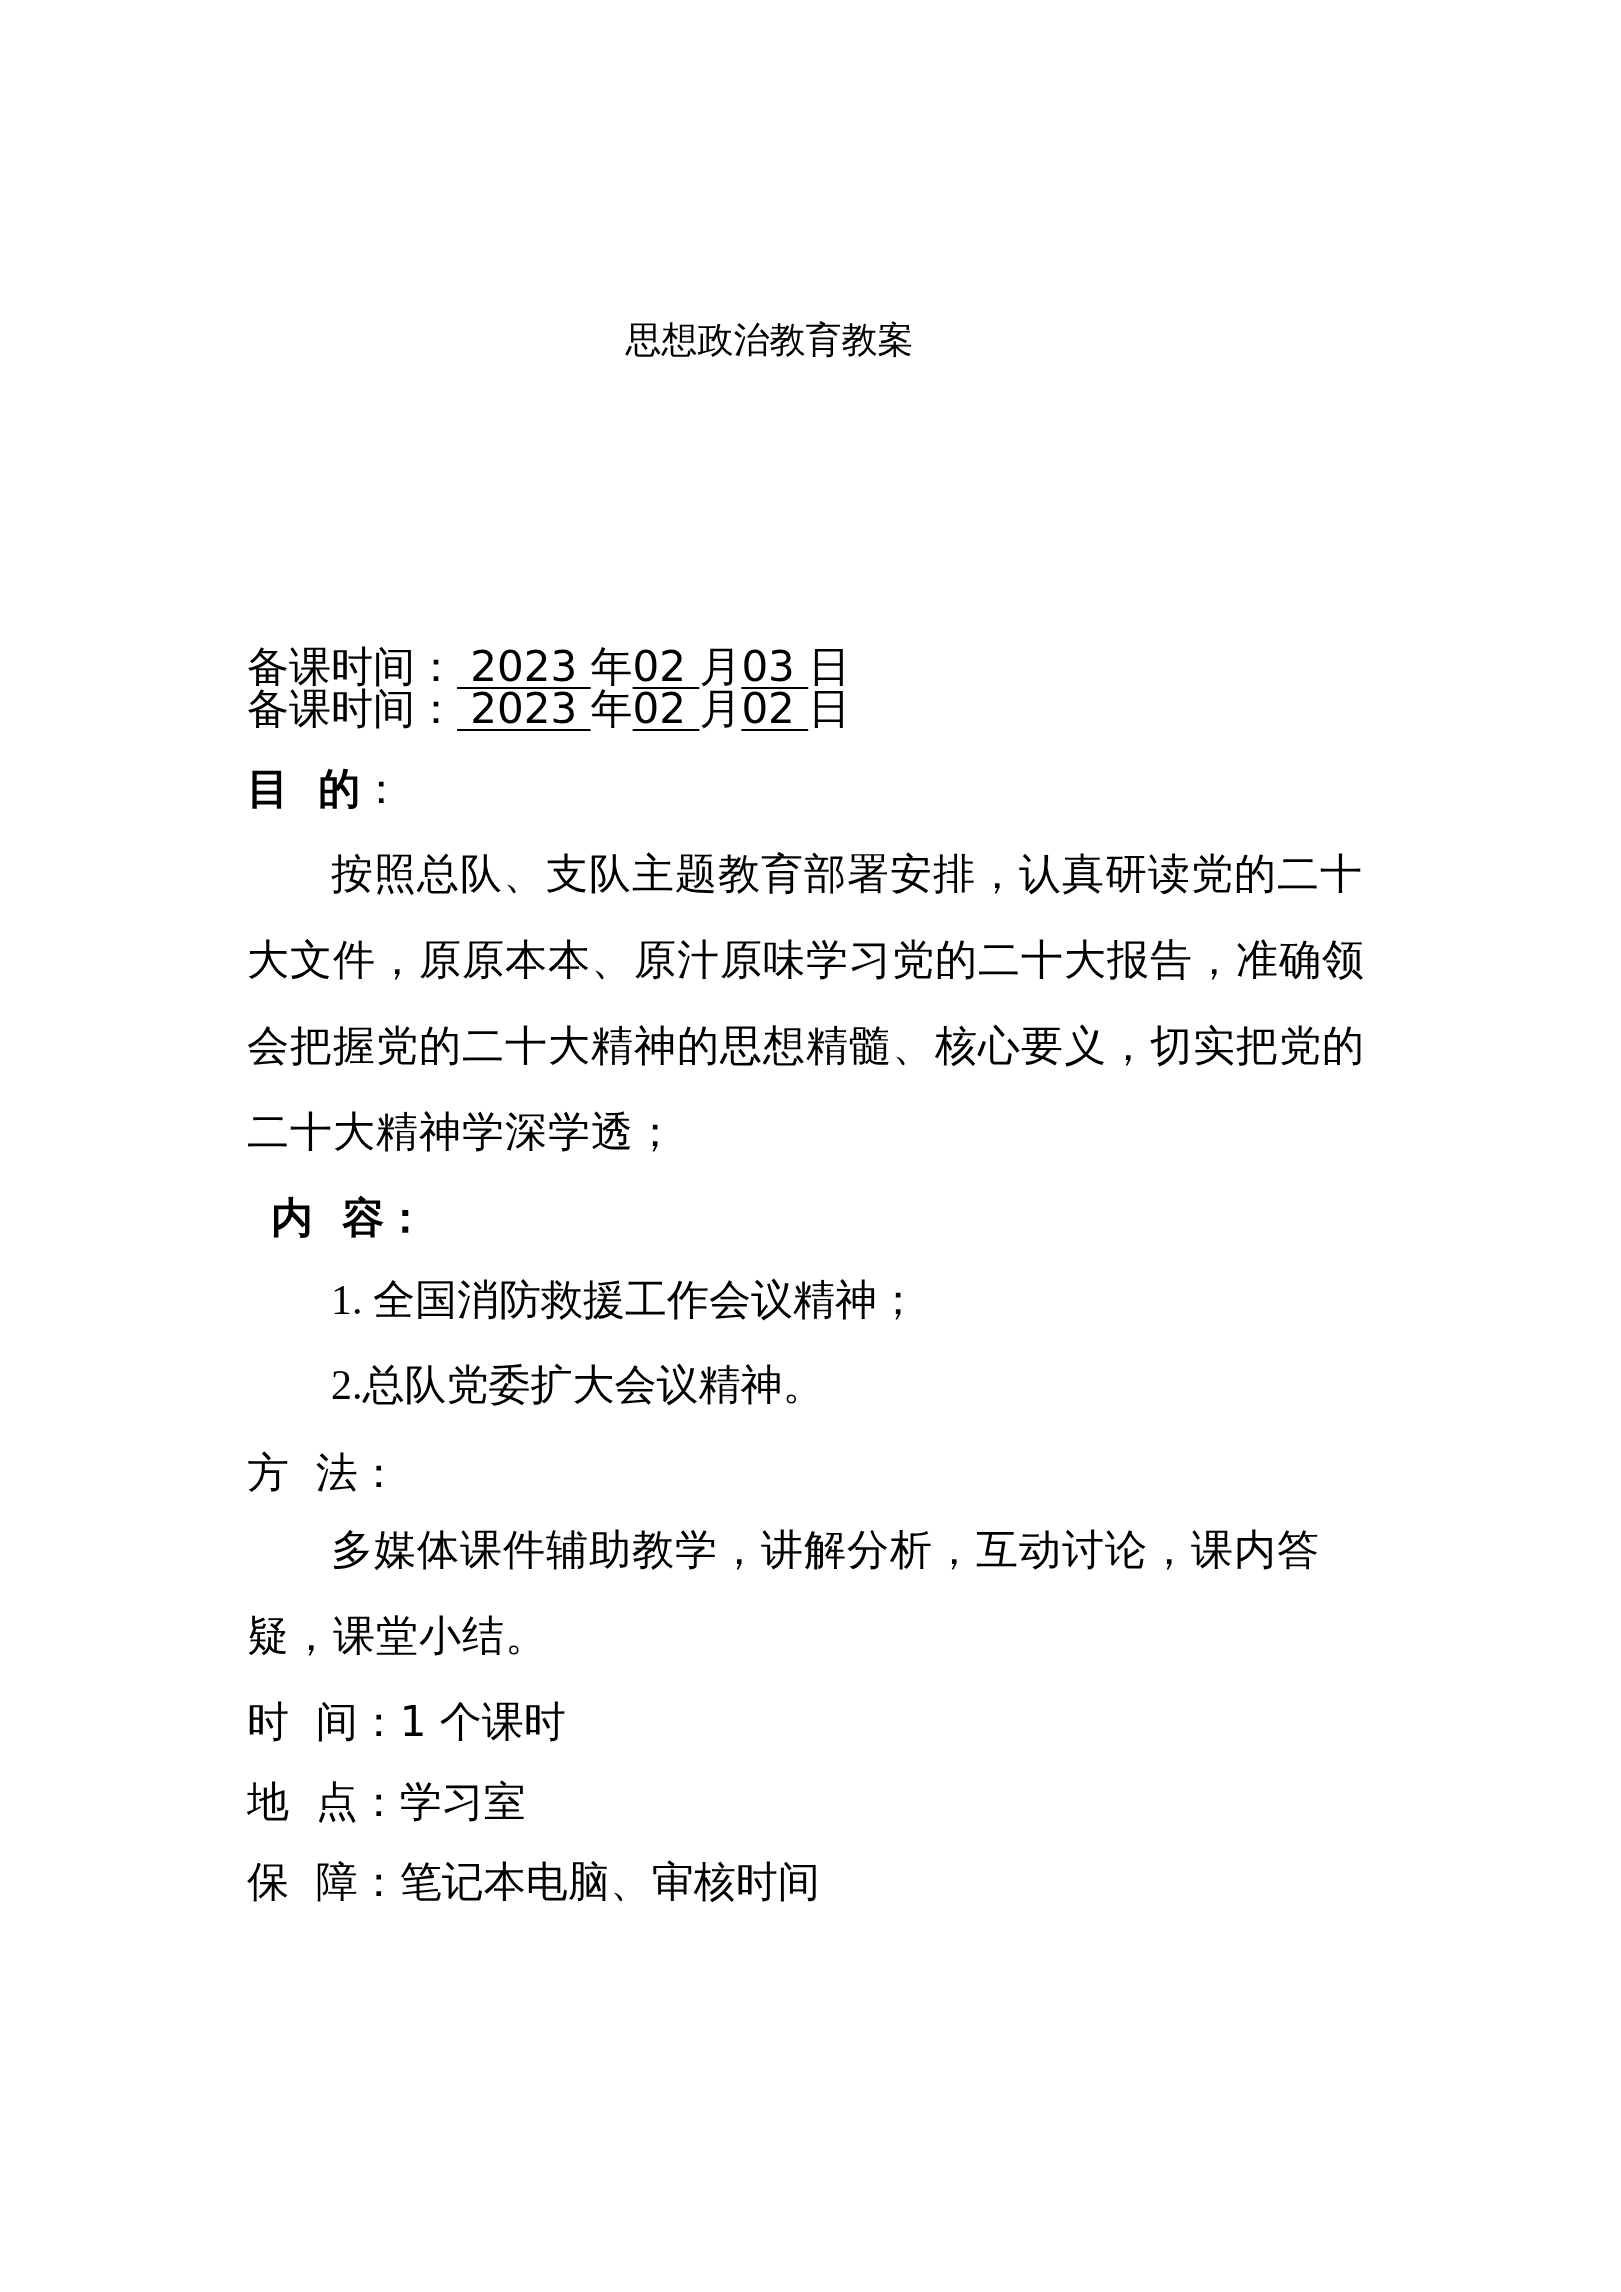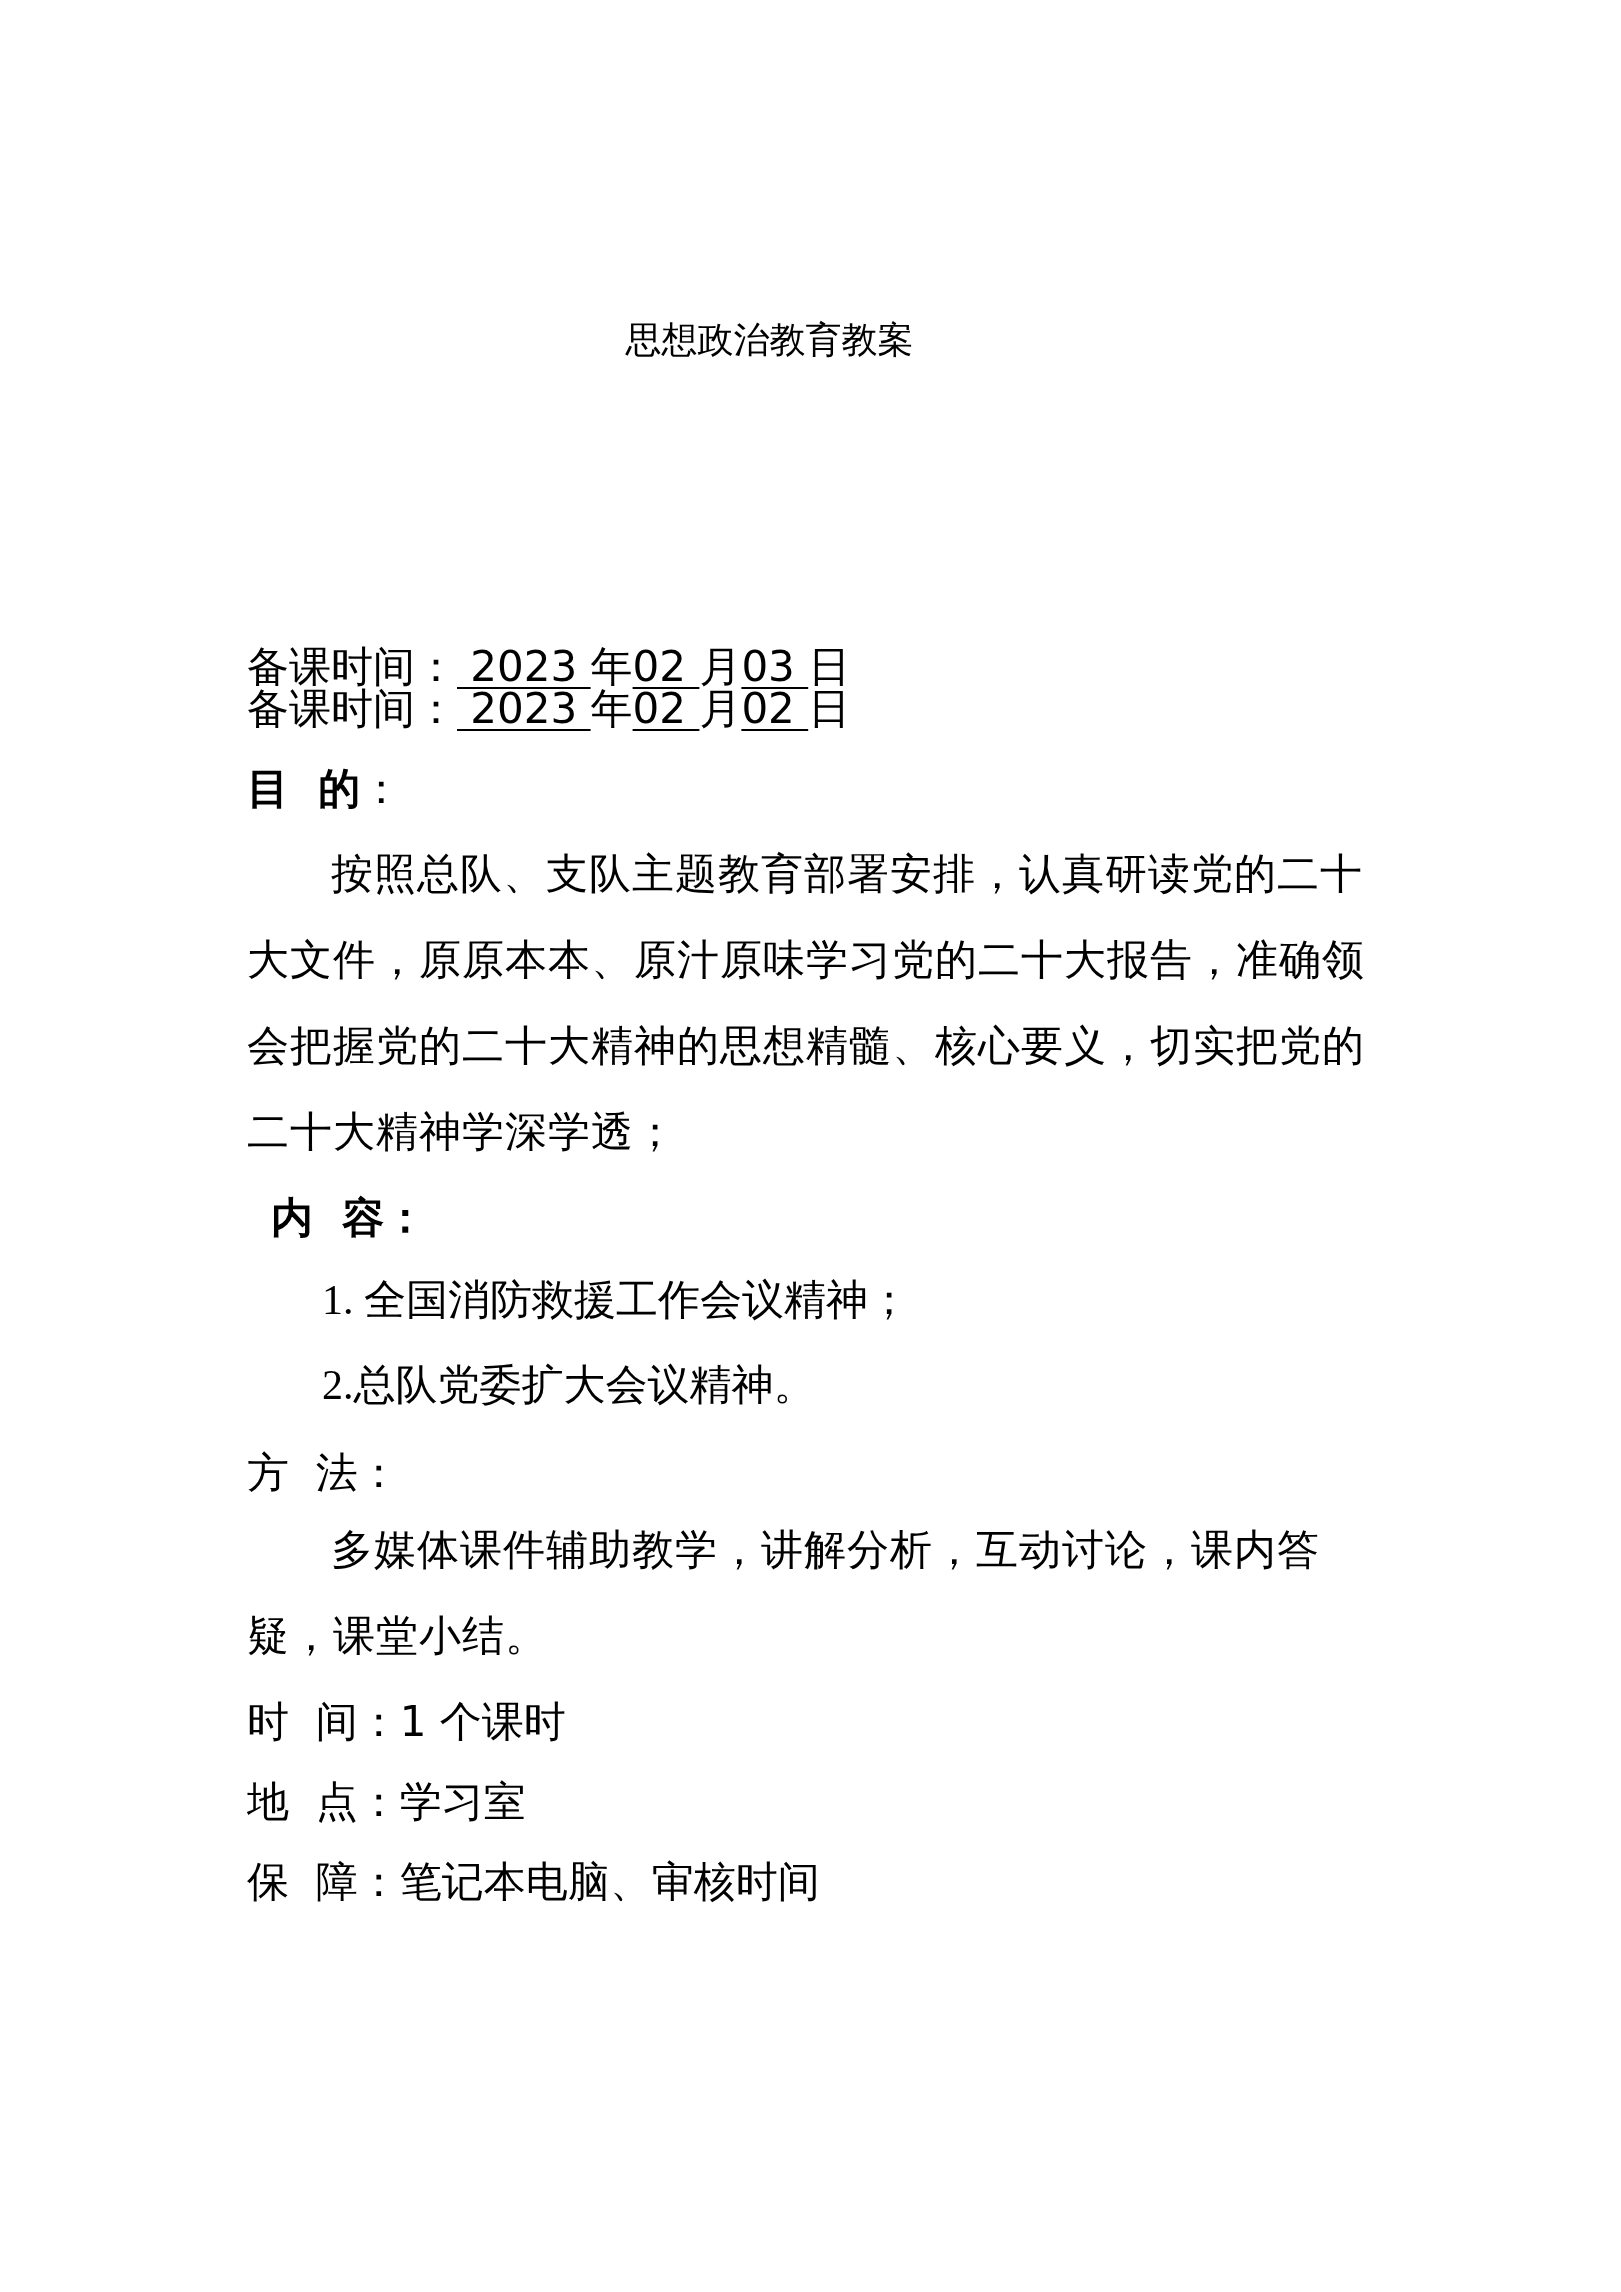--- a/index.html
+++ b/index.html
@@ -48,21 +48,21 @@
       left: 247px;
       width: 1137px;
       font-size: 42px;
       line-height: 86px;
       text-indent: 84px;
       letter-spacing: 1px;
     }
     .serif-num {
       font-family: "Liberation Serif", "DejaVu Serif", serif;
     }
-    .indent { left: 322px; }
+    .indent { left: 331px; }
   </style>
 </head>
 <body>
 
 <div class="page">
 
   <div class="title">思想政治教育教案</div>
 
   <div class="line" style="top:602px;margin-top:37px;">
     <span>备课时间：</span><span class="u"> 2023 </span><span>年</span><span class="u">02 </span><span>月</span><span class="u">03 </span><span>日</span>

